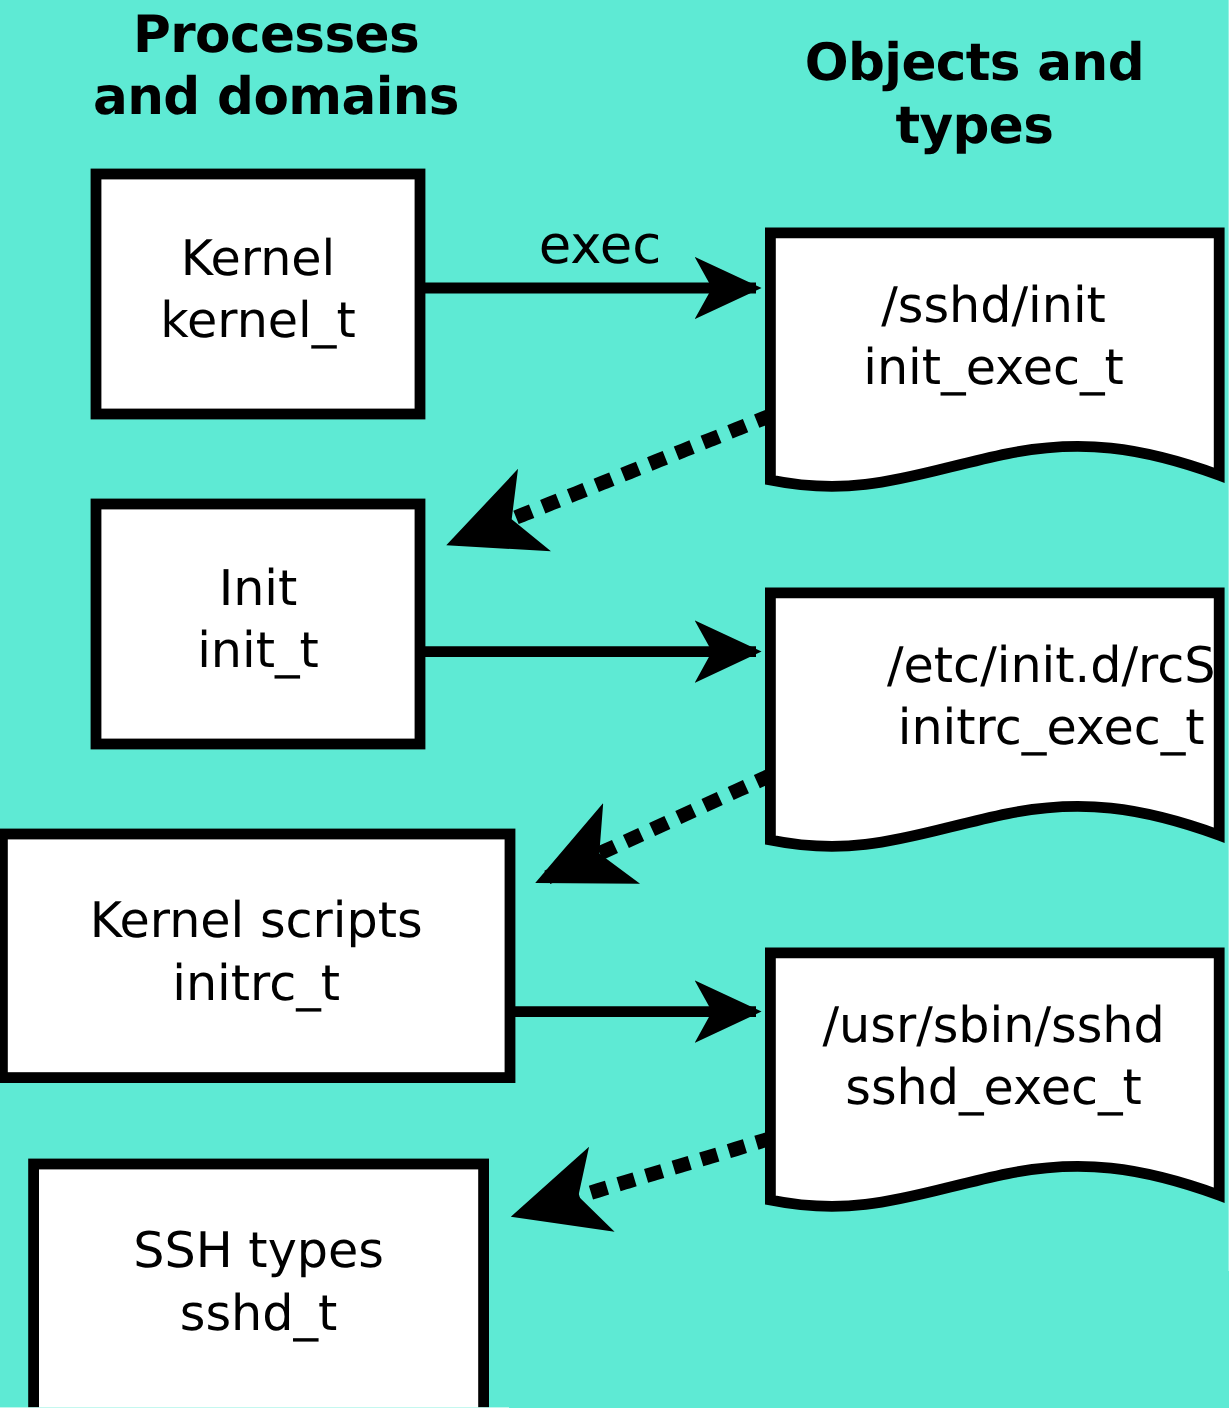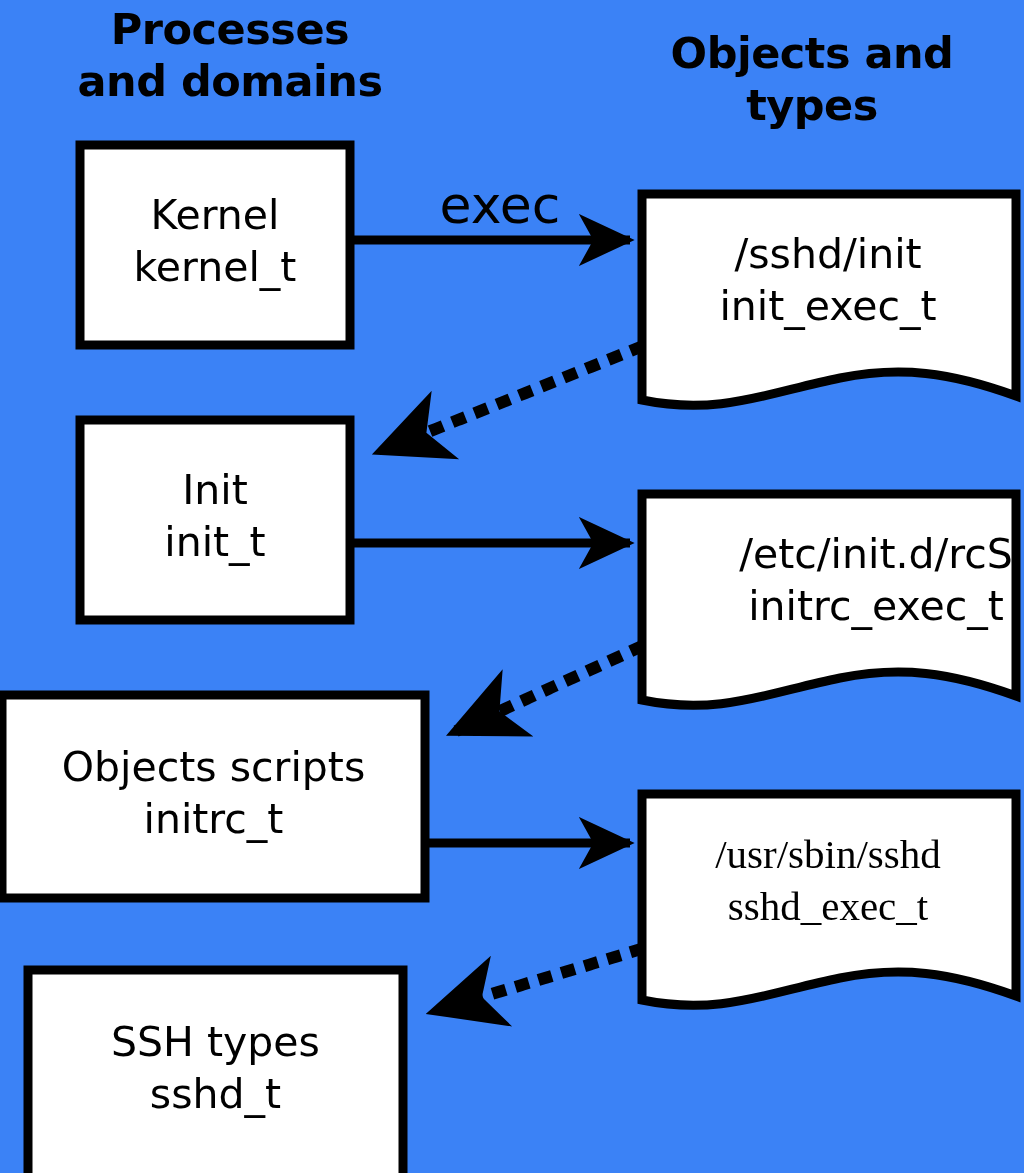--- a/index.html
+++ b/index.html
@@ -7,21 +7,21 @@
     padding: 0;
     background: #ffffff;
   }
   body {
     font-family: "DejaVu Sans", sans-serif;
   }
   #diagram-root {
     position: relative;
     width: 1024px;
     height: 1173px;
-    background: #3b82f6;
+    background: #5eead4;
     overflow: hidden;
   }
   #diagram-svg {
     position: absolute;
     left: 0;
     top: 0;
     width: 1024px;
     height: 1173px;
   }
   .col-heading {
@@ -42,21 +42,21 @@
     text-align: center;
     font-size: 41px;
     line-height: 52px;
     color: #000000;
     white-space: pre-line;
     pointer-events: none;
   }
   .edge-label {
     position: absolute;
     text-align: center;
-    font-size: 52px;
+    font-size: 44px;
     line-height: 44px;
     color: #000000;
   }
 </style>
 </head>
 <body>
 
 <div id="diagram-root">
 
   <div class="col-heading" id="heading-left">Processes
@@ -117,30 +117,30 @@
     
     <line x1="638" y1="950" x2="432" y2="1012" stroke="#000000" stroke-width="12" stroke-dasharray="2 22" stroke-linecap="square" marker-end="url(#arrow-dotted)"></line>
   </svg>
 
   <div class="node-label" style="left:80px; top:189px; width:270px;">Kernel
 kernel_t</div>
 
   <div class="node-label" style="left:80px; top:464px; width:270px;">Init
 init_t</div>
 
-  <div class="node-label" style="left:2px; top:741px; width:423px;">Objects scripts
+  <div class="node-label" style="left:2px; top:741px; width:423px;">Kernel scripts
 initrc_t</div>
 
   <div class="node-label" style="left:28px; top:1016px; width:375px;">SSH types
 sshd_t</div>
 
   <div class="node-label" style="left:638px; top:228px; width:380px;">/sshd/init
 init_exec_t</div>
 
   <div class="node-label" style="left:638px; top:528px; width:380px;padding-left:48px;">/etc/init.d/rcS
 initrc_exec_t</div>
 
-  <div class="node-label" style="left:638px; top:828px; width:380px;font-family:Liberation Serif, serif;">/usr/sbin/sshd
+  <div class="node-label" style="left:638px; top:828px; width:380px;">/usr/sbin/sshd
 sshd_exec_t</div>
 
   <div class="edge-label" style="left:420px; top:183px; width:160px;">exec</div>
 
 </div>
 
 </body></html>

